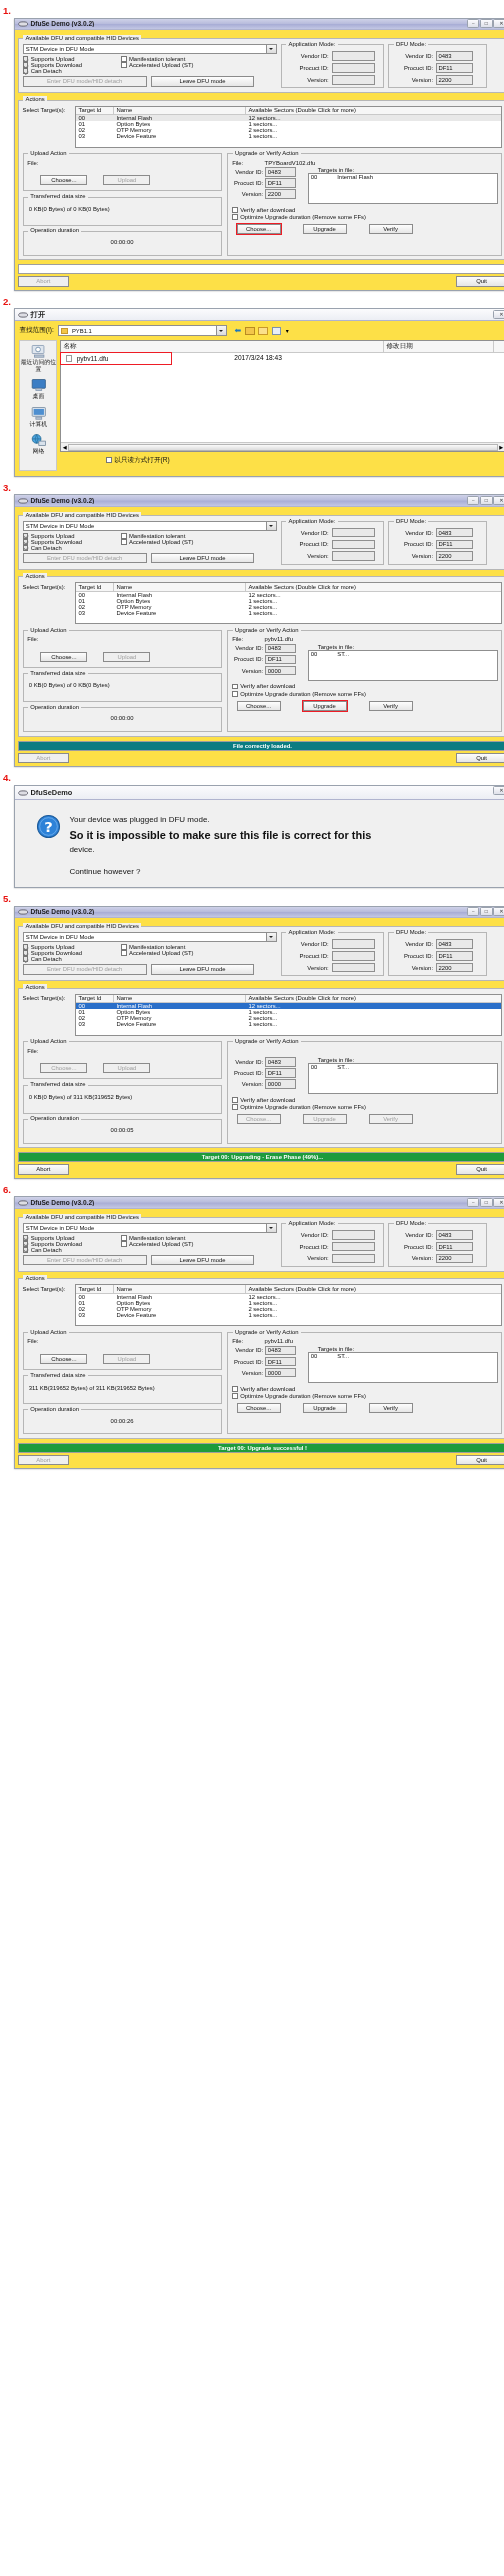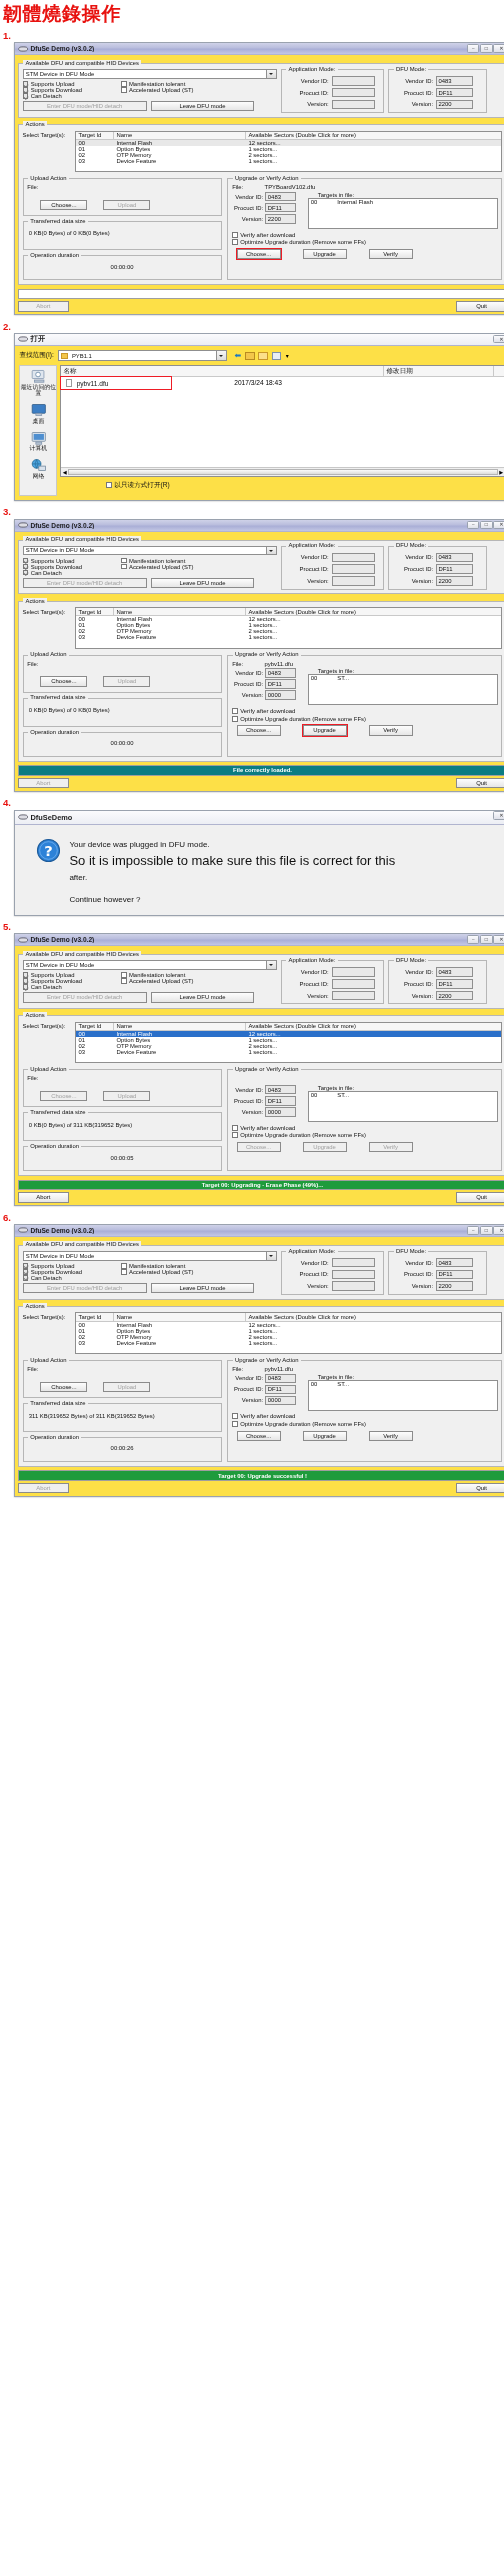--- a/index.html
+++ b/index.html
@@ -146,21 +146,20 @@
 
   
   .msgbox-btnrow { display:flex; justify-content:center; gap:16px; margin-top:4.4px;}
   .msg-btn { width:57px; height:13.2px; line-height:11.8px; font-size:7.4px; }
 </style>
 </head>
 <body>
 
 <div class="page">
 
-  <div class="main-title">韌體燒錄操作</div>
 
   <div class="step-num">1.</div>
   <div class="win" style="width:497px;">
     <div class="titlebar">
       <svg class="tb-icon" viewBox="0 0 16 12">
         <ellipse cx="8" cy="6" rx="7" ry="3.6" fill="#e9e9ef" stroke="#4a4a55"></ellipse>
         <path d="M2 4 L14 4 M2 8 L14 8" stroke="#6b6b78" stroke-width=".7"></path>
       </svg>
       <div class="tb-text">DfuSe Demo (v3.0.2)</div>
       <div class="tb-btns">
@@ -658,22 +657,22 @@
     </div>
     <div class="win-body" style="padding:10.3px 7.4px 8.8px 7.4px; background:#f0f0f0;">
       <div class="row" style="gap:8.8px; align-items:flex-start; padding:2.9px 0 0 13.2px;">
         <svg width="25" height="25" viewBox="0 0 34 34">
           <circle cx="17" cy="17" r="15" fill="#2d82d8" stroke="#1c5a99" stroke-width="1.4"></circle>
           <circle cx="17" cy="17" r="12" fill="none" stroke="#7ab6ef" stroke-width="1"></circle>
           <text x="17" y="25" font-family="DejaVu Sans, sans-serif" font-size="20" font-weight="bold" fill="#ffffff" text-anchor="middle">?</text>
         </svg>
         <div style="padding-top:0.7px;">
           <div style="font-size:8px;color:#111;line-height:1.55;">Your device was plugged in DFU mode.</div>
-          <div style="font-size:13px;color:#111;line-height:1.55;">So it is impossible to make sure this file is correct for this</div>
-          <div style="font-size:8px;color:#111;line-height:1.55;">after.</div>
+          <div style="font-size:11px;color:#111;line-height:1.55;font-weight:bold;">So it is impossible to make sure this file is correct for this</div>
+          <div style="font-size:8px;color:#111;line-height:1.55;">device.</div>
           <div style="font-size:8px;color:#111;line-height:1.55;margin-top:9.6px;">Continue however ?</div>
         </div>
       </div>
     </div>
   </div>
 
   <div class="step-num">5.</div>
   <div class="win" style="width:497px;">
     <div class="titlebar">
       <svg class="tb-icon" viewBox="0 0 16 12">

